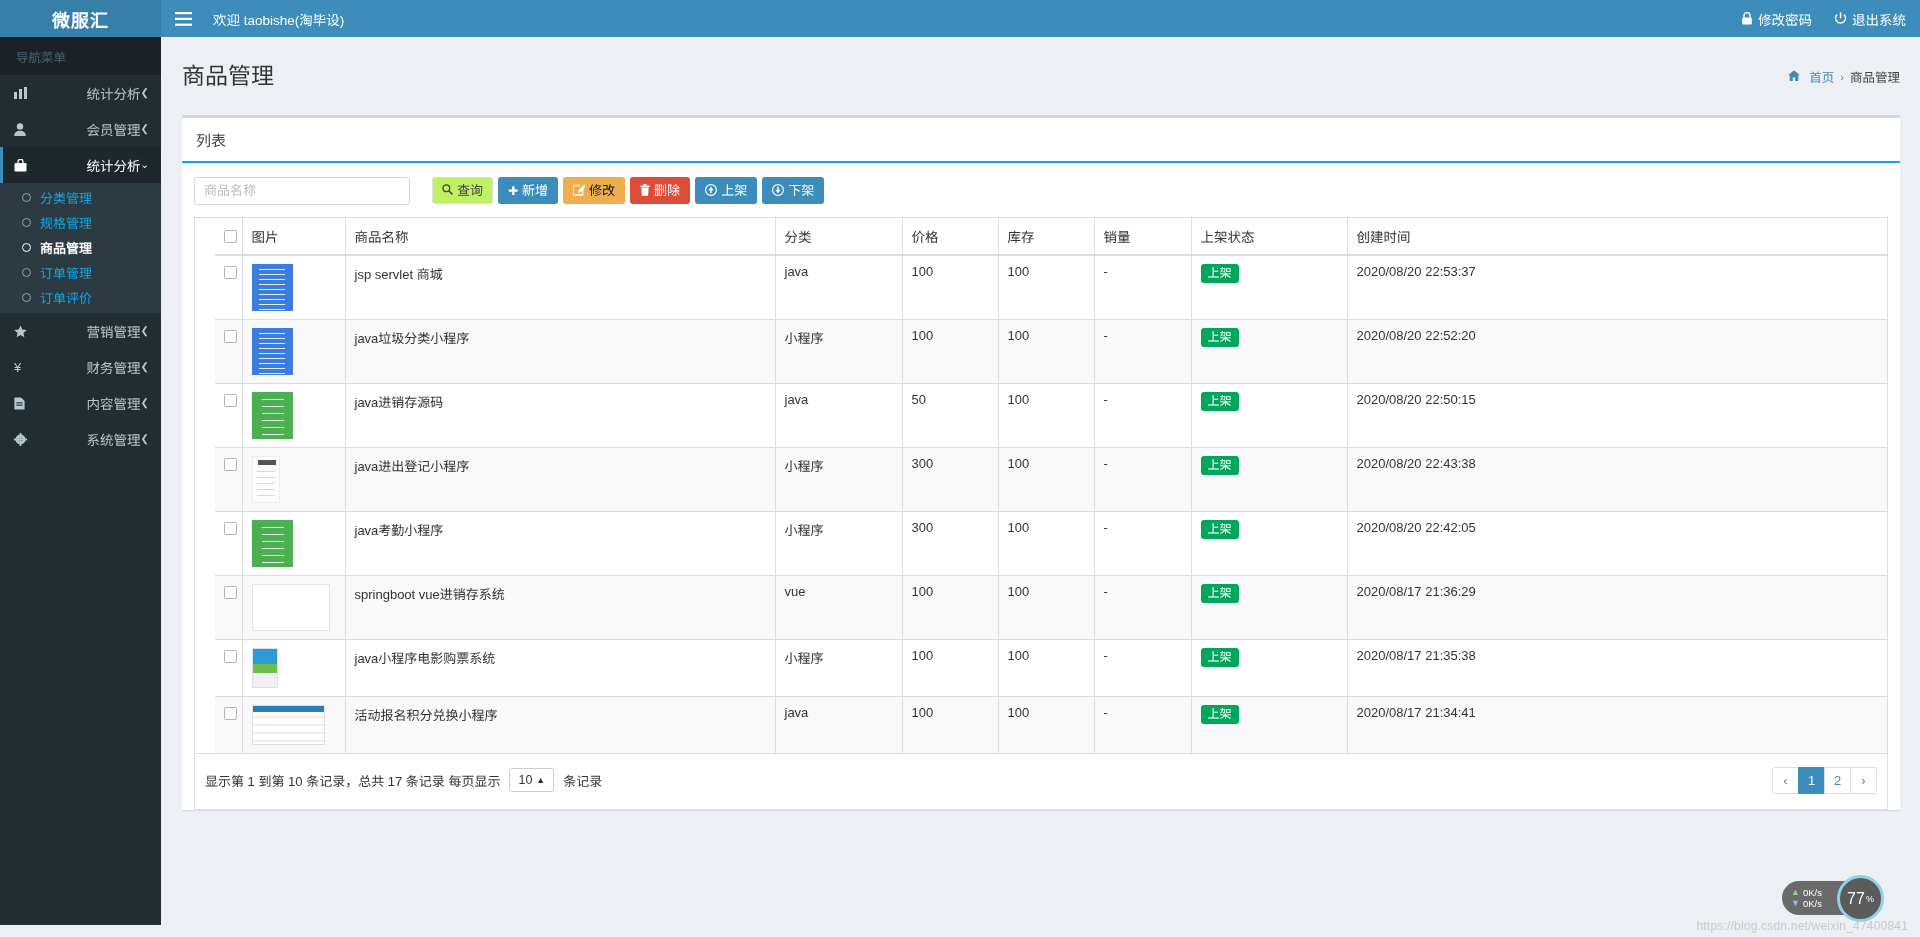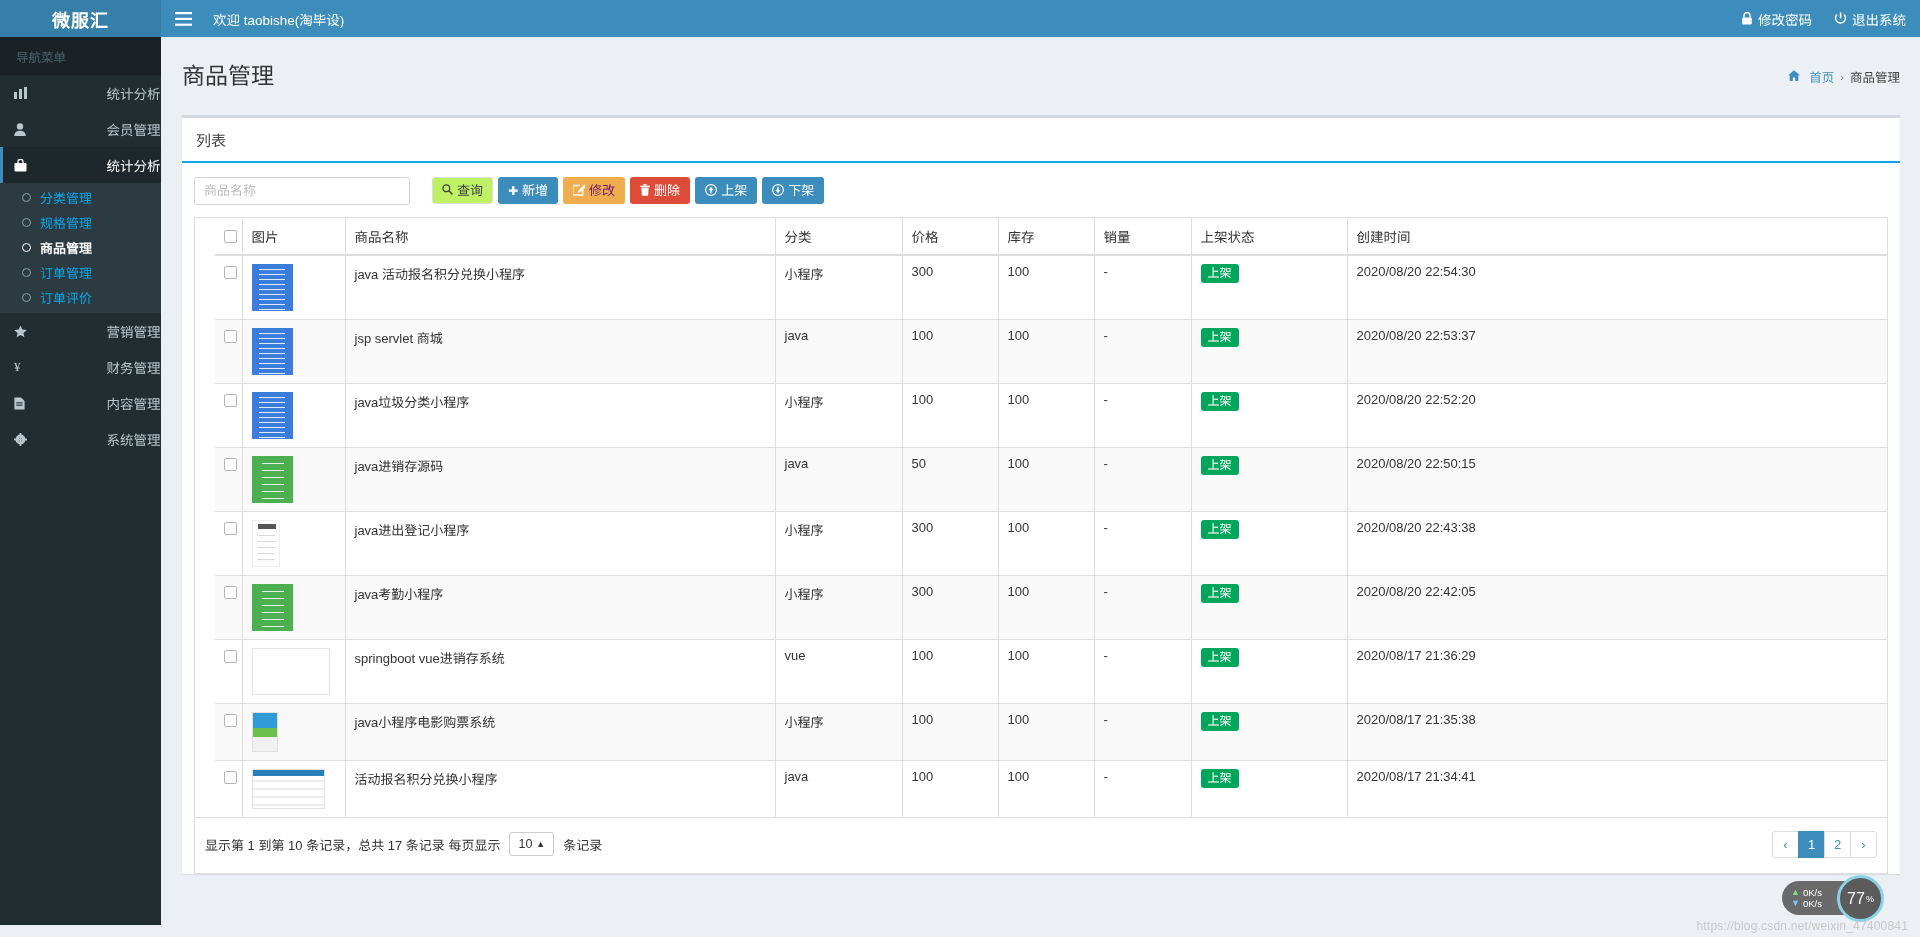--- a/index.html
+++ b/index.html
@@ -46,24 +46,23 @@
     padding-right: 14px; gap: 22px;
   }
   .topbar-right .tb-item {
     display: flex; align-items: center; gap: 5px;
     color: #fff; font-size: 13.5px; cursor: pointer; white-space: nowrap;
   }
   .topbar-right .tb-item svg { display:block; }
 
   
   .sidebar {
-    position: absolute; top: 37px; left: 0; width: 181px; bottom: 12px;
+    position: absolute; top: 37px; left: 0; width: 161px; bottom: 12px;
     background: #222d32;
     overflow: hidden;
-    font-family: Liberation Serif, serif;
   }
   .nav-header {
     color: #4b646f; font-size: 12.5px;
     padding: 10px 16px 9px 16px;
     background: #1a2226;
   }
   .nav-item {
     display: flex; align-items: center;
     height: 36px;
     padding: 0 12px 0 14px;
@@ -162,21 +161,21 @@
     padding: 0 9px;
     font-size: 13px;
     display: inline-flex; align-items: center; gap: 4px;
     cursor: pointer;
     white-space: nowrap;
     font-family: inherit;
     line-height: 1;
   }
   .btn-default { background: #bef264; border-color: #ddd; color: #444; }
   .btn-primary { background: #3c8dbc; color: #fff; }
-  .btn-warning { background: #f0ad4e; color: #701a75; }
+  .btn-warning { background: #f0ad4e; color: #0f172a; }
   .btn-danger  { background: #dd4b39; color: #fff; }
   .btn-info    { background: #3c8dbc; color: #fff; }
   .btn .gi { font-size: 12px; display:inline-block; }
 
   
   .table-wrap { border: 1px solid #ddd; border-bottom: none; padding-left: 20px; }
   table.grid { width: 100%; border-collapse: collapse; table-layout: fixed; }
   table.grid th {
     text-align: left;
     font-weight: normal;
@@ -582,33 +581,20 @@
               <th>上架状态</th>
               <th>创建时间</th>
             </tr>
           </thead>
           <tbody id="tbody">
               <tr>
                 <td><span class="cb"></span></td>
                 <td>
                   <span class="thumb th-blue"></span>
                 </td>
-                <td>java 活动报名积分兑换小程序</td>
-                <td>小程序</td>
-                <td>300</td>
-                <td>100</td>
-                <td>-</td>
-                <td><span class="badge-on">上架</span></td>
-                <td>2020/08/20 22:54:30</td>
-              </tr>
-              <tr>
-                <td><span class="cb"></span></td>
-                <td>
-                  <span class="thumb th-blue"></span>
-                </td>
                 <td>jsp servlet 商城</td>
                 <td>java</td>
                 <td>100</td>
                 <td>100</td>
                 <td>-</td>
                 <td><span class="badge-on">上架</span></td>
                 <td>2020/08/20 22:53:37</td>
               </tr>
               <tr>
                 <td><span class="cb"></span></td>

